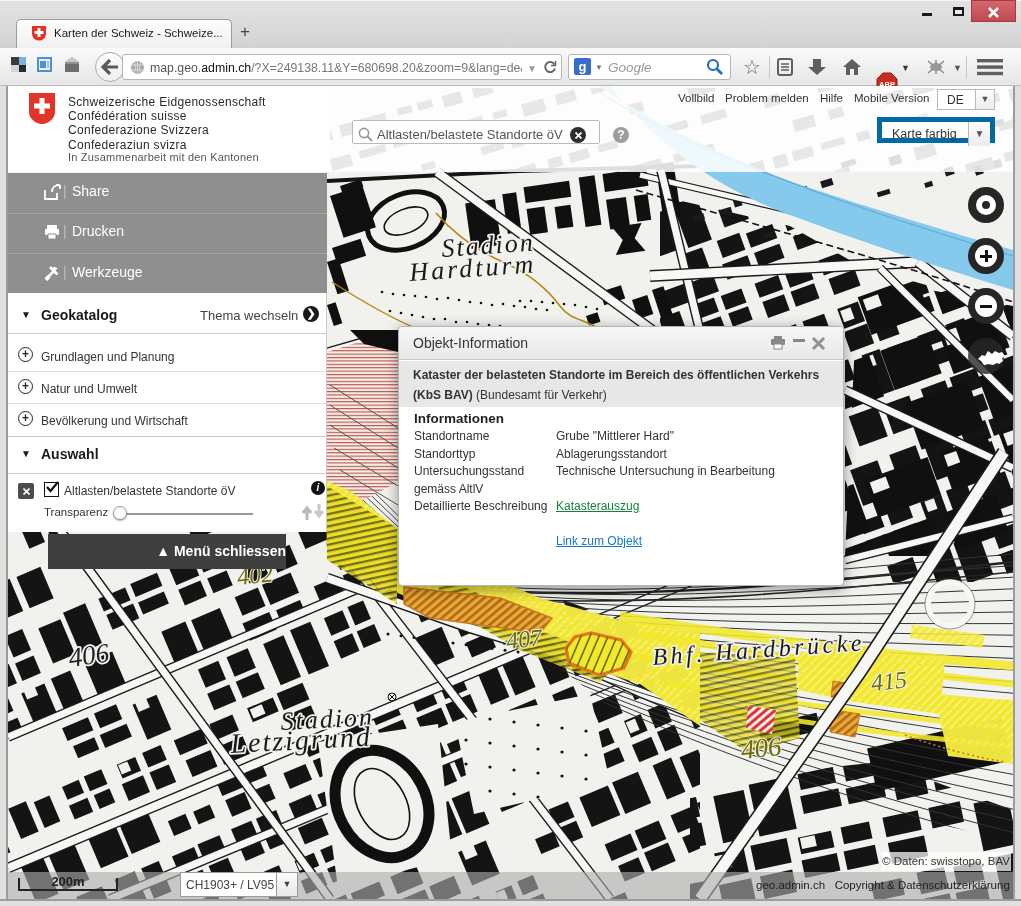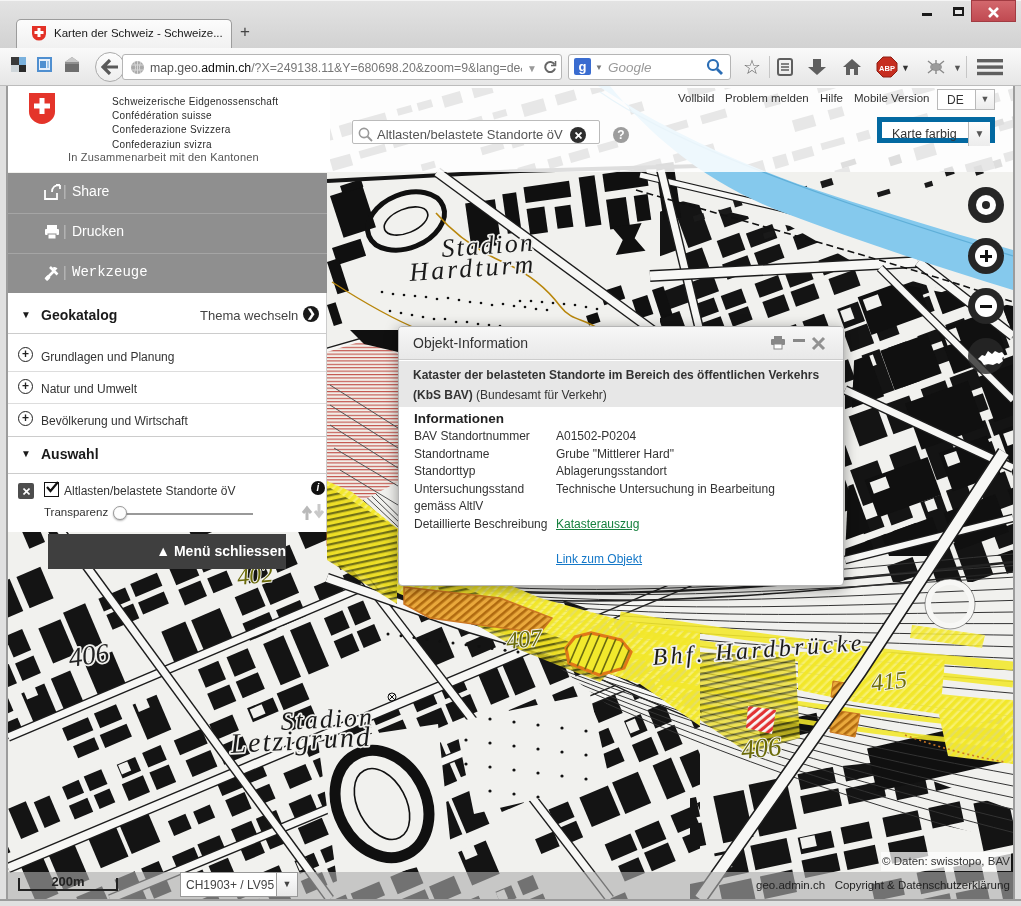--- a/index.html
+++ b/index.html
@@ -80,21 +80,21 @@
 <div class="abs" style="left:776px;top:58px;"><svg width="18" height="18">
       <rect x="2" y="1" width="14" height="16" rx="2" fill="none" stroke="#5f5f5f" stroke-width="2"></rect>
       <path d="M5 6 h8 M5 9 h8 M5 12 h8" stroke="#5f5f5f" stroke-width="1.4"></path>
     </svg></div>
 <div class="abs" style="left:807px;top:58px;"><svg width="20" height="18">
       <path d="M6 1 h8 v8 h5 l-9 8 -9 -8 h5 z" fill="#5f5f5f"></path>
     </svg></div>
 <div class="abs" style="left:842px;top:58px;"><svg width="20" height="18">
       <path d="M10 1 L19 9 H16 V17 H12 V11 H8 V17 H4 V9 H1 Z" fill="#5f5f5f"></path>
     </svg></div>
-<div class="abs" style="left:876px;top:56px;width:22px;height:22px;text-align:right;">
+<div class="abs" style="left:876px;top:72px;width:22px;height:22px;text-align:right;">
 <svg width="22" height="22">
       <polygon points="7,1 15,1 21,7 21,15 15,21 7,21 1,15 1,7" fill="#c62d1f" stroke="#8e1f15" stroke-width="1"></polygon>
       <text x="11" y="14.5" font-size="7.5" font-weight="bold" fill="#fff" text-anchor="middle" font-family="Liberation Sans">ABP</text>
     </svg></div>
 <div class="abs" style="left:901px;top:63px;font-size:9px;color:#333;">▼</div>
 <div class="abs" style="left:925px;top:58px;"><svg width="22" height="18">
       <ellipse cx="11" cy="9" rx="6" ry="4" fill="#9a9a9a"></ellipse>
       <path d="M3 3 L8 7 M19 3 L14 7 M3 15 L8 11 M19 15 L14 11 M11 2 V6 M11 12 V16" stroke="#8a8a8a" stroke-width="1.4"></path>
     </svg></div>
 <div class="abs" style="left:953px;top:63px;font-size:9px;color:#555;">▼</div>
@@ -1806,21 +1806,21 @@
         <path d="M0.5 0.5 L6.5 6.5 M6.5 0.5 L0.5 6.5" stroke="#fff" stroke-width="1.8"></path>
       </svg></div>
   <div class="abs" style="left:605px;top:41px;width:16px;height:16px;border-radius:50%;background:#9d9d9d;color:#fff;font-size:12px;text-align:center;line-height:16px;font-weight:bold;">?</div>
 
   <div class="abs" style="left:20px;top:6px;width:28px;height:33px;">
   <svg width="28" height="33" viewBox="0 0 28 33">
         <path d="M1 1 h26 v17 a13 13 0 0 1 -13 14 A13 13 0 0 1 1 18 Z" fill="#e4342a"></path>
         <rect x="11.5" y="6" width="5" height="16" fill="#fff"></rect>
         <rect x="6" y="11.5" width="16" height="5" fill="#fff"></rect>
       </svg></div>
-  <div class="abs" style="left:60px;top:9px;font-size:10px;color:#2a2a2a;line-height:14.2px;letter-spacing:0.3px;margin-left:44px;">Schweizerische Eidgenossenschaft<br>Confédération suisse<br>Confederazione Svizzera<br>Confederaziun svizra</div>
+  <div class="abs" style="left:60px;top:9px;font-size:12px;color:#2a2a2a;line-height:14.2px;letter-spacing:0.3px;">Schweizerische Eidgenossenschaft<br>Confédération suisse<br>Confederazione Svizzera<br>Confederaziun svizra</div>
   <div class="abs" style="left:60px;top:65px;font-size:11px;color:#555;letter-spacing:0.2px;">In Zusammenarbeit mit den Kantonen</div>
 
   <div class="abs" style="left:0;top:87px;width:319px;height:120px;background:#8f8f8f;">
     <div style="position:absolute;left:36px;top:11px;color:#fff;"><svg width="17" height="16">
           <path d="M1 6 v9 h12 v-6" fill="none" stroke="#fff" stroke-width="1.8"></path>
           <path d="M8 8 C 8 3, 11 1, 16 1 M16 1 l-4 -0 M16 1 l0 4" stroke="#fff" stroke-width="1.8" fill="none"></path>
         </svg></div>
     <div style="position:absolute;left:55px;top:10px;color:#bdbdbd;font-size:14px;">|</div>
     <div style="position:absolute;left:64px;top:10px;color:#fff;font-size:14px;">Share</div>
     <div style="position:absolute;left:0;top:40px;width:100%;height:1px;background:#a5a5a5;"></div>
@@ -1831,21 +1831,21 @@
         </svg></div>
     <div style="position:absolute;left:55px;top:50px;color:#bdbdbd;font-size:14px;">|</div>
     <div style="position:absolute;left:64px;top:50px;color:#fff;font-size:14px;">Drucken</div>
     <div style="position:absolute;left:0;top:80px;width:100%;height:1px;background:#a5a5a5;"></div>
     <div style="position:absolute;left:36px;top:92px;line-height:0;"><svg width="16" height="16">
           <path d="M2.5 13.5 L10 6 M6 2 L13.5 9.5" stroke="#fff" stroke-width="2.6"></path>
           <path d="M8.5 2.5 a4 4 0 0 1 5 1 l-2.5 2.5 z" fill="#fff"></path>
           <rect x="1" y="11" width="5" height="4" rx="1" fill="#fff" transform="rotate(-45 3.5 13)"></rect>
         </svg></div>
     <div style="position:absolute;left:55px;top:91px;color:#bdbdbd;font-size:14px;">|</div>
-    <div style="position:absolute;left:64px;top:91px;color:#fff;font-size:14px;font-family:Liberation Mono, monospace;">Werkzeuge</div>
+    <div style="position:absolute;left:64px;top:91px;color:#fff;font-size:14px;">Werkzeuge</div>
   </div>
 
   <div class="abs" style="left:0;top:207px;width:319px;height:239px;background:#fff;border-right:1px solid #ccc;">
 
     <div style="position:absolute;left:13px;top:16px;color:#1a1a1a;font-size:10px;">▼</div>
     <div style="position:absolute;left:33px;top:14px;font-weight:bold;font-size:14px;color:#1a1a1a;">Geokatalog</div>
     <div style="position:absolute;left:192px;top:15px;font-size:13px;color:#444;">Thema wechseln</div>
     <div style="position:absolute;left:295px;top:13px;width:16px;height:16px;border-radius:50%;background:#1a1a1a;color:#fff;font-size:11px;text-align:center;line-height:15px;font-weight:bold;">❯</div>
     <div style="position:absolute;left:0;top:40px;width:100%;height:1px;background:#ccc;"></div>
     <div style="position:absolute;left:10px;top:54px;width:15px;height:15px;border-radius:50%;border:1.5px solid #222;color:#222;font-size:12px;text-align:center;line-height:13px;font-weight:bold;">+</div>
@@ -1906,21 +1906,20 @@
           <rect x="1" y="4" width="14" height="6" rx="1" fill="#888"></rect>
           <rect x="4" y="9" width="8" height="5" fill="#fff" stroke="#888"></rect>
         </svg></div>
     <div style="position:absolute;left:394px;top:12px;width:12px;height:3px;background:#888;"></div>
     <div style="position:absolute;left:412px;top:9px;"><svg width="15" height="15">
           <path d="M2 2 L13 13 M13 2 L2 13" stroke="#919191" stroke-width="3"></path>
         </svg></div>
     <div style="position:absolute;left:0;top:34px;width:100%;height:46px;background:#e7e7e7;color:#333;font-size:12px;line-height:19.5px;padding:5px 14px;white-space:nowrap;"><b>Kataster der belasteten Standorte im Bereich des öffentlichen Verkehrs<br>(KbS BAV)</b> (Bundesamt für Verkehr)</div>
     <div style="position:absolute;left:15px;top:84px;font-weight:bold;font-size:13.5px;color:#222;">Informationen</div>
     <div style="position:absolute;left:15px;top:101px;font-size:12px;color:#333;line-height:17.5px;width:430px;white-space:nowrap;">
-      <div><span style="display:inline-block;width:142px;">BAV Standortnummer</span><span>A01502-P0204</span></div>
       <div><span style="display:inline-block;width:142px;">Standortname</span><span>Grube "Mittlerer Hard"</span></div>
       <div><span style="display:inline-block;width:142px;">Standorttyp</span><span>Ablagerungsstandort</span></div>
       <div style="position:relative;"><span style="display:inline-block;width:142px;">Untersuchungsstand</span><span>Technische Untersuchung in Bearbeitung</span></div>
       <div>gemäss AltlV</div>
       <div><span style="display:inline-block;width:142px;">Detaillierte Beschreibung</span><span style="color:#15803d;text-decoration:underline;">Katasterauszug</span></div>
       <div>&nbsp;</div>
       <div><span style="display:inline-block;width:142px;"></span><span style="color:#1578c8;text-decoration:underline;">Link zum Objekt</span></div>
     </div>
   </div>
 

